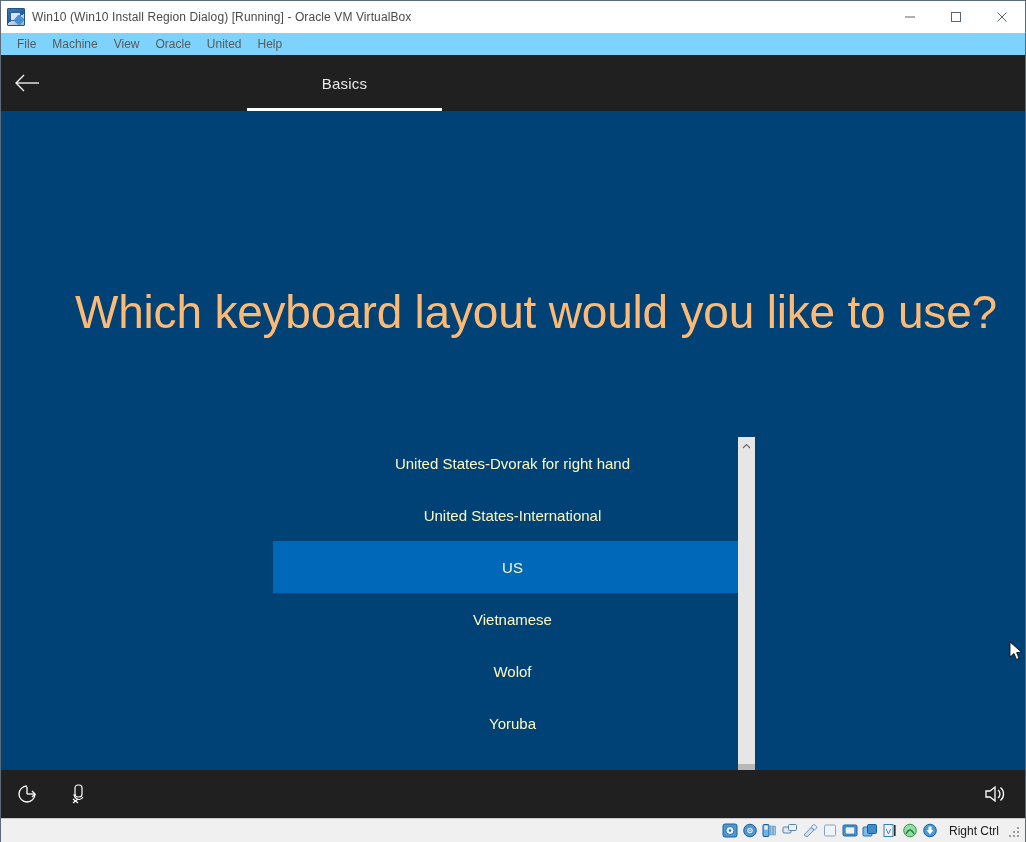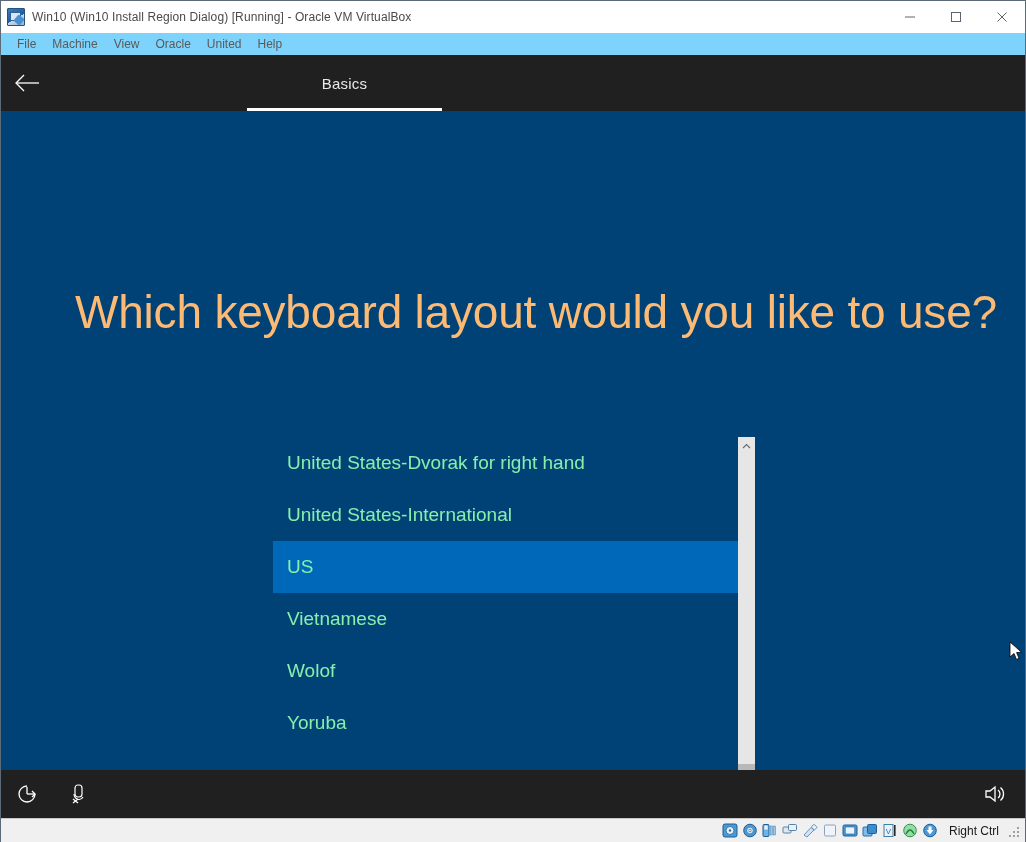--- a/index.html
+++ b/index.html
@@ -139,23 +139,24 @@
   }
   #list-items {
     position:absolute; left:0; top:0;
     width:465px; height:360px;
     overflow:hidden;
   }
   .list-item {
     height:52px;
     display:flex; align-items:center;
     padding-left:14px;
-    font-size:19px;
-    color:#86efac;
+    font-size:15px;
+    color:#fef9c3;
     white-space:nowrap;
+    justify-content:center;
   }
   .list-item.selected {
     background:#0068b8;
   }
 
   
   #list-scrollbar {
     position:absolute;
     left:465px; top:0;
     width:17px; height:360px;

